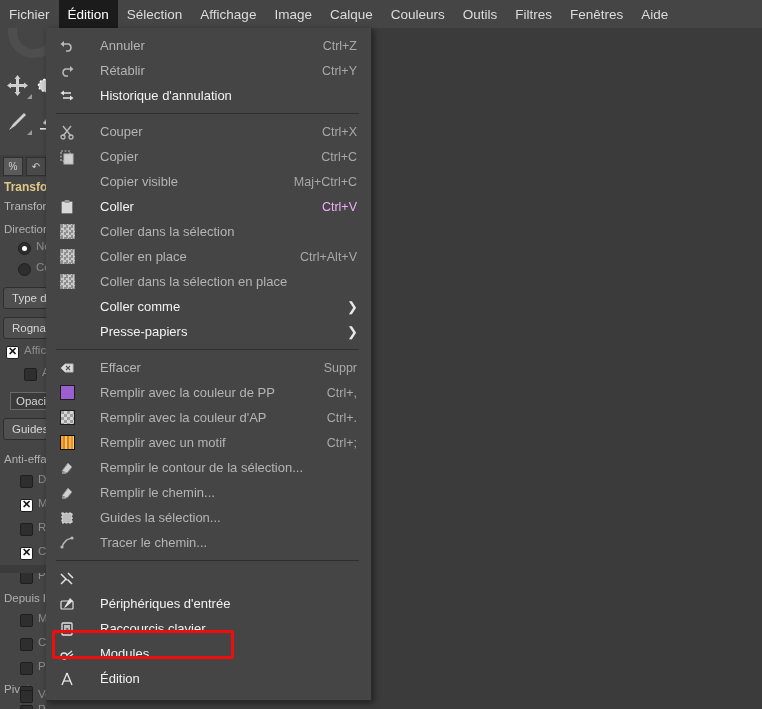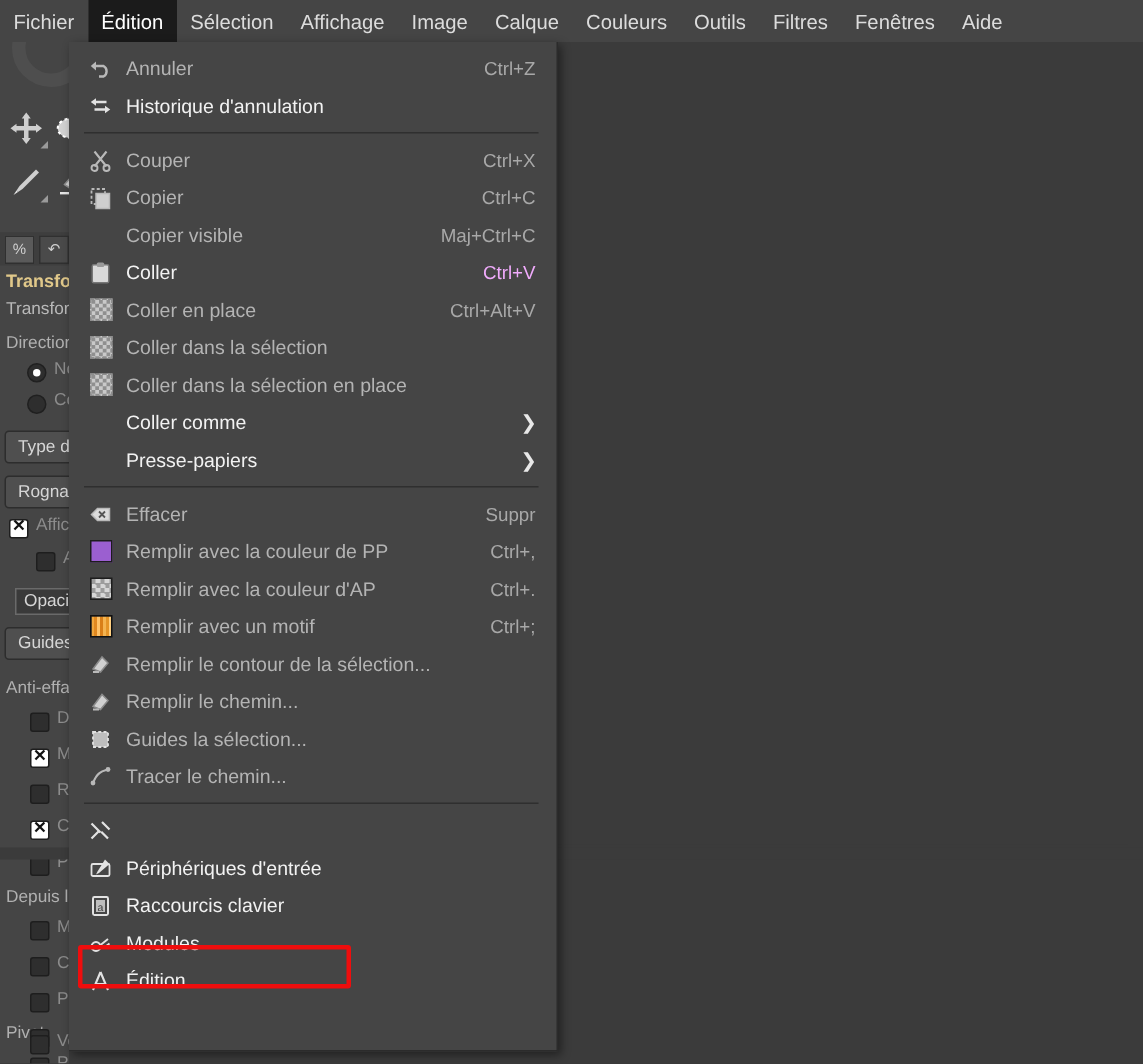--- a/index.html
+++ b/index.html
@@ -140,21 +140,21 @@
     padding: 0 14px 0 10px;
     color: #b4b4b4;
     white-space: nowrap;
   }
   .mi.enabled { color: #f2f2f2; }
   .mi-ico {
     width: 22px; height: 18px; flex: 0 0 22px;
     display: flex; align-items: center; justify-content: center;
     margin-right: 6px;
   }
-  .mi-lbl { flex: 1 1 auto; }
+  .mi-lbl { flex: 1 1 auto; margin-left: 16px; }
   .mi-acc { color: #a8a8a8; font-size: 12.5px; margin-left: 18px; }
   .mi.enabled .mi-acc { color: #f0abfc; }
   .mi-arrow {
     margin-left: 14px; width: 10px; text-align: center;
     font-size: 13px; color: #e8e8e8;
   }
   .sep {
     height: 1px; background: #2f2f2f; margin: 5px 12px 5px 10px;
   }
   
@@ -314,20 +314,30 @@
       <div class="mi">
         <span class="mi-ico">
           <svg width="16" height="16" viewBox="0 0 16 16" class="ic">
             <path d="M4 6 h6 a4 4 0 0 1 0 7 h-3" stroke="#b9b9b9" stroke-width="1.6" fill="none"></path>
             <polygon points="5,3 5,9 1.5,6" fill="#b9b9b9"></polygon>
           </svg>
         </span>
         <span class="mi-lbl">Annuler</span>
         <span class="mi-acc">Ctrl+Z</span>
       </div>
+      <div class="mi">
+        <span class="mi-ico">
+          <svg width="16" height="16" viewBox="0 0 16 16" class="ic">
+            <path d="M12 6 H6 a4 4 0 0 0 0 7 h3" stroke="#b9b9b9" stroke-width="1.6" fill="none"></path>
+            <polygon points="11,3 11,9 14.5,6" fill="#b9b9b9"></polygon>
+          </svg>
+        </span>
+        <span class="mi-lbl">Rétablir</span>
+        <span class="mi-acc">Ctrl+Y</span>
+      </div>
       <div class="mi enabled">
         <span class="mi-ico">
           <svg width="16" height="16" viewBox="0 0 16 16" class="ic">
             <path d="M4 5 h8 M4 10 h8" stroke="#e2e2e2" stroke-width="1.6" fill="none"></path>
             <polygon points="5,2.5 5,7.5 1.5,5" fill="#e2e2e2"></polygon>
             <polygon points="11,7.5 11,12.5 14.5,10" fill="#e2e2e2"></polygon>
           </svg>
         </span>
         <span class="mi-lbl">Historique d'annulation</span>
       </div>
@@ -365,28 +375,28 @@
             <rect x="5.5" y="1" width="5" height="3" rx="1" fill="#9a9a9a"></rect>
           </svg>
         </span>
         <span class="mi-lbl">Coller</span>
         <span class="mi-acc">Ctrl+V</span>
       </div>
       <div class="mi">
         <span class="mi-ico">
           <span class="chk-tile"></span>
         </span>
+        <span class="mi-lbl">Coller dans la sélection</span>
+      </div>
+      <div class="mi">
+        <span class="mi-ico">
+          <span class="chk-tile"></span>
+        </span>
         <span class="mi-lbl">Coller en place</span>
         <span class="mi-acc">Ctrl+Alt+V</span>
-      </div>
-      <div class="mi">
-        <span class="mi-ico">
-          <span class="chk-tile"></span>
-        </span>
-        <span class="mi-lbl">Coller dans la sélection</span>
       </div>
       <div class="mi">
         <span class="mi-ico">
           <span class="chk-tile"></span>
         </span>
         <span class="mi-lbl">Coller dans la sélection en place</span>
       </div>
       <div class="mi enabled">
         <span class="mi-ico"></span>
         <span class="mi-lbl">Coller comme</span>

